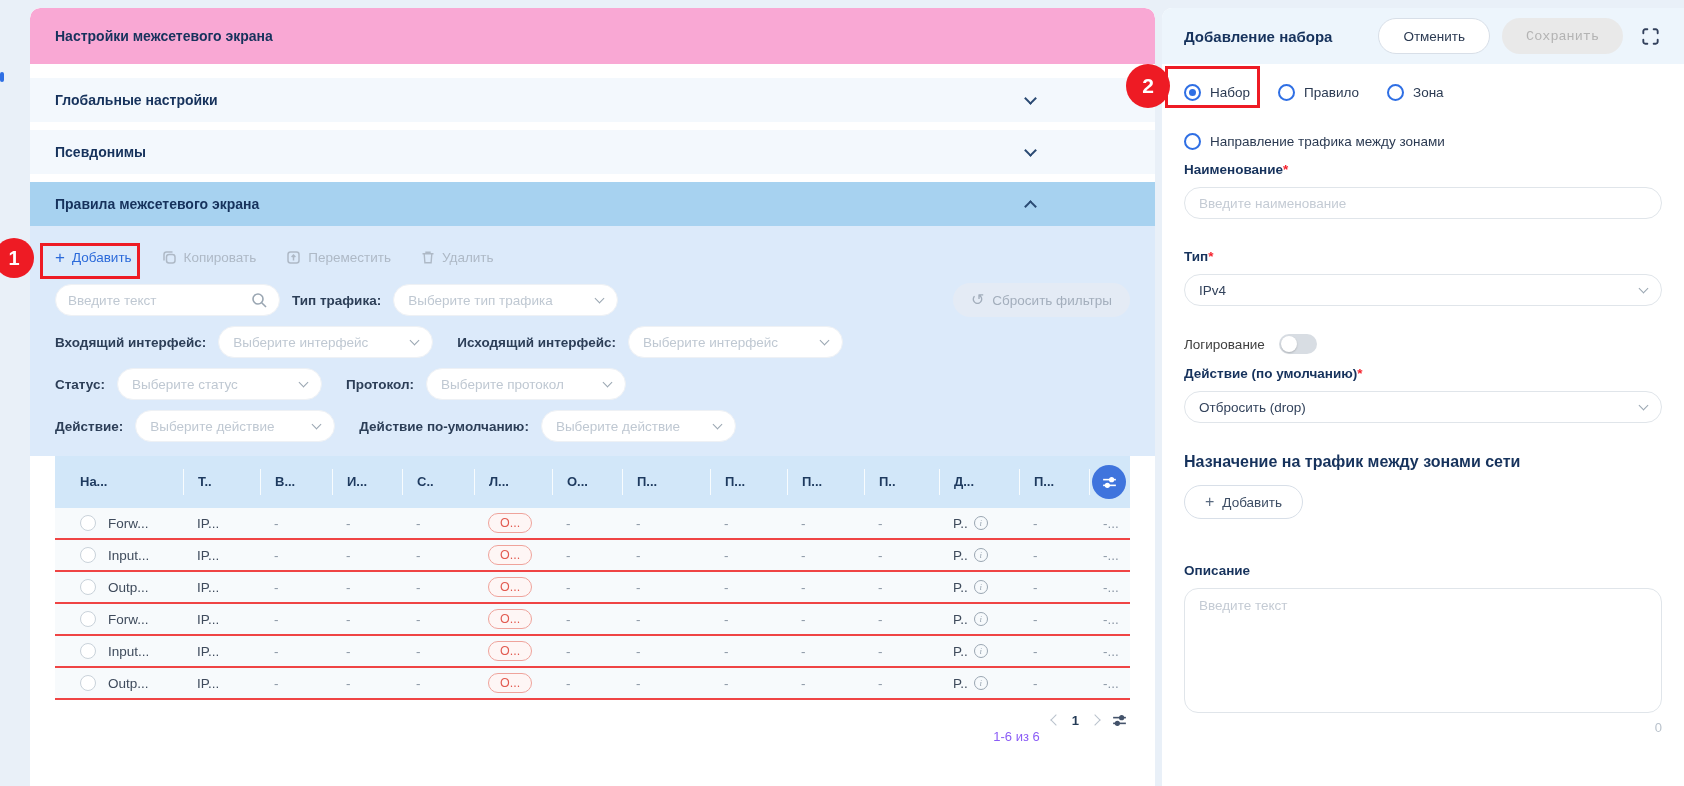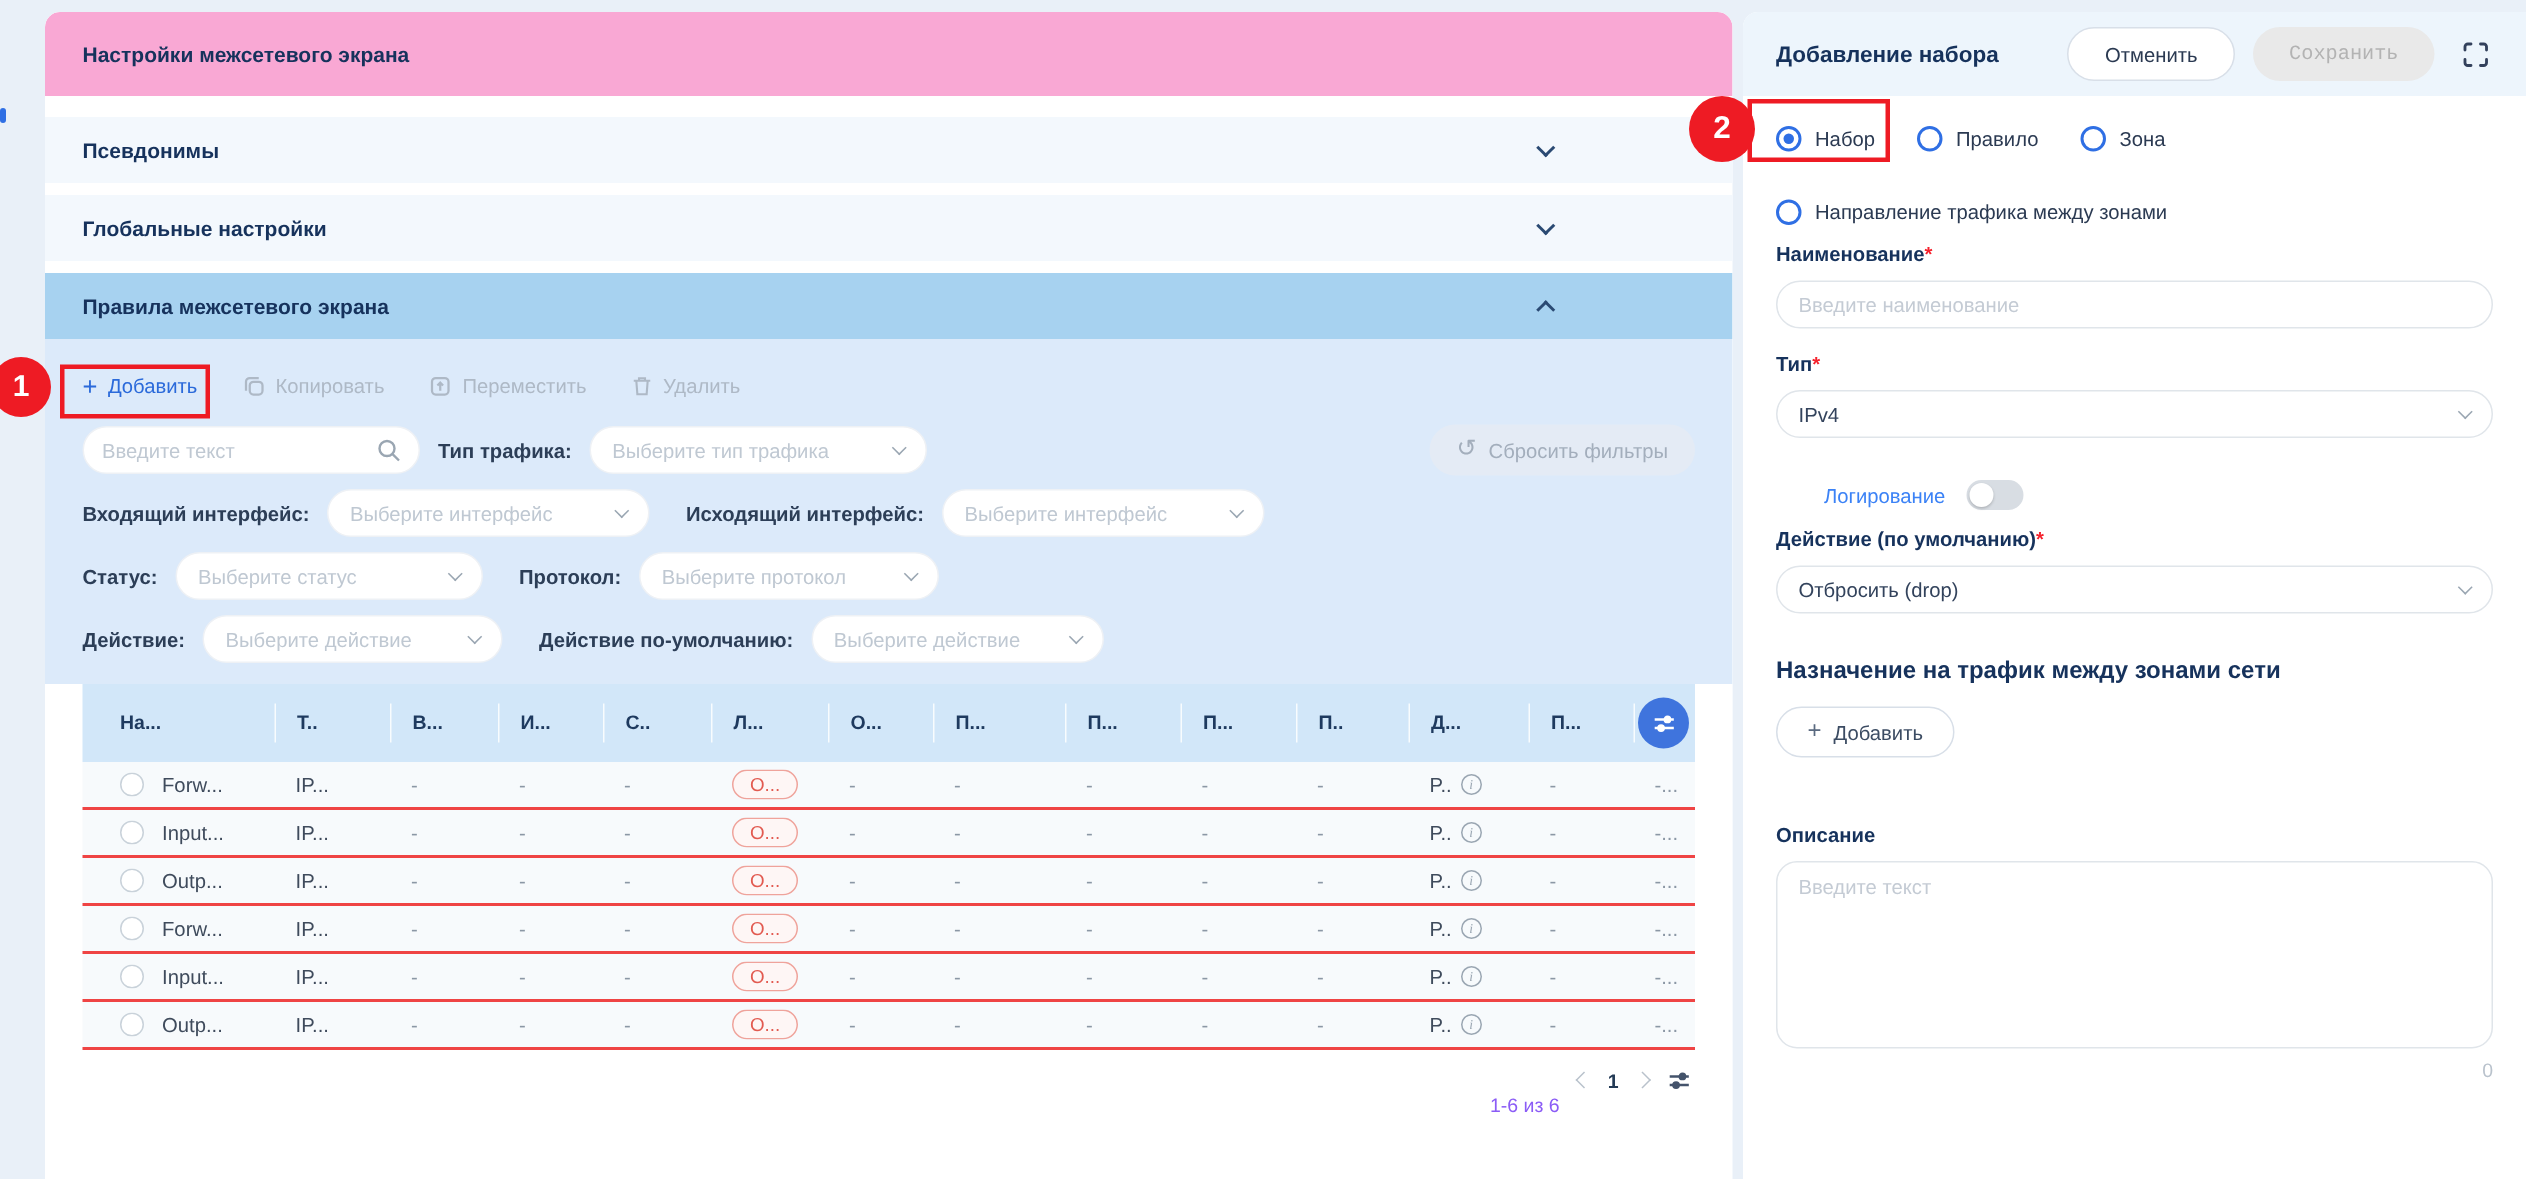--- a/index.html
+++ b/index.html
@@ -79,21 +79,21 @@
   .radio { width:17px; height:17px; border:2px solid #2f6fe4; border-radius:50%; flex:none; background:#fff; }
   .radio.selected::after { content:''; display:block; width:7px; height:7px; margin:3px; background:#2f6fe4; border-radius:50%; }
   .radio-lbl { color:#2b3a52; font-size:13.5px; }
   .field-label { margin-top:12px; font-weight:bold; font-size:13.5px; color:#16325c; }
   .req { color:#f5222d; font-weight:bold; }
   .sp-input { margin-top:10px; width:100%; height:32px; border:1px solid #e0e5ea; border-radius:16px; padding:0 14px; font-family:inherit; font-size:13.5px; color:#33435c; outline:none; }
   .sp-input::placeholder { color:#c4cbd4; }
   .sp-select { margin-top:10px; width:100%; height:32px; border:1px solid #e0e5ea; border-radius:16px; padding:0 14px; display:flex; align-items:center; justify-content:space-between; cursor:pointer; background:#fff; }
   .sp-select .val { color:#33435c; }
   .toggle-row { display:flex; align-items:center; gap:14px; margin-top:28px; }
-  .toggle-lbl { color:#3b82f6;margin-left:32px; }
+  .toggle-lbl { color:#404040; }
   .toggle { width:38px; height:20px; border-radius:10px; background:#d8dde3; position:relative; cursor:pointer; }
   .toggle::after { content:''; position:absolute; left:2px; top:2px; width:16px; height:16px; border-radius:50%; background:#fff; box-shadow:0 1px 2px rgba(0,0,0,.2); }
   .sp-heading { margin-top:30px; font-weight:bold; font-size:16px; color:#16325c; }
   .btn-add-zone { margin-top:14px; height:34px; padding:0 20px; border-radius:17px; background:#fff; border:1px solid #d8dfe8; color:#3c4c63; font-size:13.5px; font-family:inherit; cursor:pointer; display:flex; align-items:center; gap:8px; }
   .btn-add-zone .plus { font-size:16px; color:#5a6a80; }
   .desc-label { margin-top:44px; }
   .sp-textarea { margin-top:10px; width:100%; height:125px; border:1px solid #e0e5ea; border-radius:14px; padding:9px 14px; font-family:inherit; font-size:13.5px; color:#33435c; outline:none; resize:none; }
   .sp-textarea::placeholder { color:#c4cbd4; }
   .char-counter { text-align:right; color:#b9c2cc; font-size:13px; margin-top:4px; }
 
@@ -113,25 +113,25 @@
 <div class="screen">
   <div class="sidebar-fragment"></div>
 
   <div class="main-panel">
     <div class="panel-title-bar">
       <span class="title">Настройки межсетевого экрана</span>
     </div>
 
     <div class="sections">
       <div class="section-band">
+        <span class="lbl">Глобальные настройки</span>
+        <span class="chev down section-chev"></span>
+      </div>
+      <div class="section-band">
         <span class="lbl">Псевдонимы</span>
-        <span class="chev down section-chev"></span>
-      </div>
-      <div class="section-band">
-        <span class="lbl">Глобальные настройки</span>
         <span class="chev down section-chev"></span>
       </div>
       <div class="section-band active">
         <span class="lbl">Правила межсетевого экрана</span>
         <span class="chev up section-chev"></span>
       </div>
     </div>
 
     <div class="expanded">
       <div class="toolbar">
@@ -442,21 +442,21 @@
       <div class="radio-row second">
         <div class="radio-item">
           <span class="radio"></span>
           <span class="radio-lbl">Направление трафика между зонами</span>
         </div>
       </div>
 
       <div class="field-label"><span>Наименование</span><span class="req">*</span></div>
       <input type="text" class="sp-input" placeholder="Введите наименование" style="">
 
-      <div class="field-label" style="margin-top:16px"><span>Тип</span><span class="req">*</span></div>
+      <div class="field-label" style="margin-top:30px"><span>Тип</span><span class="req">*</span></div>
       <div class="sp-select">
         <span class="val">IPv4</span>
         <span class="sel-chev"></span>
       </div>
 
       <div class="toggle-row">
         <span class="toggle-lbl">Логирование</span>
         <span class="toggle"></span>
       </div>
 

